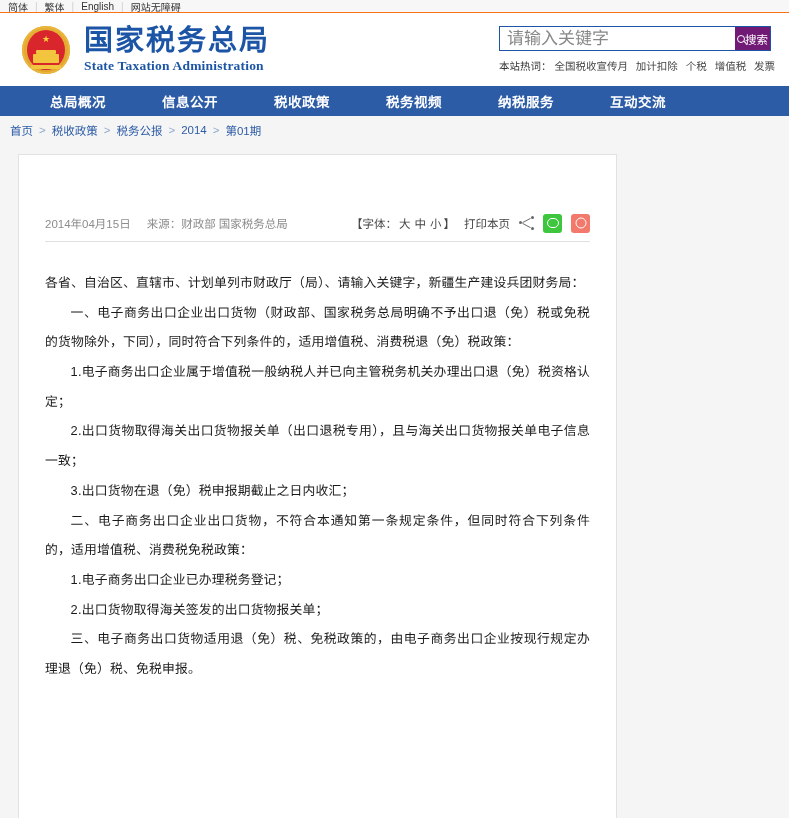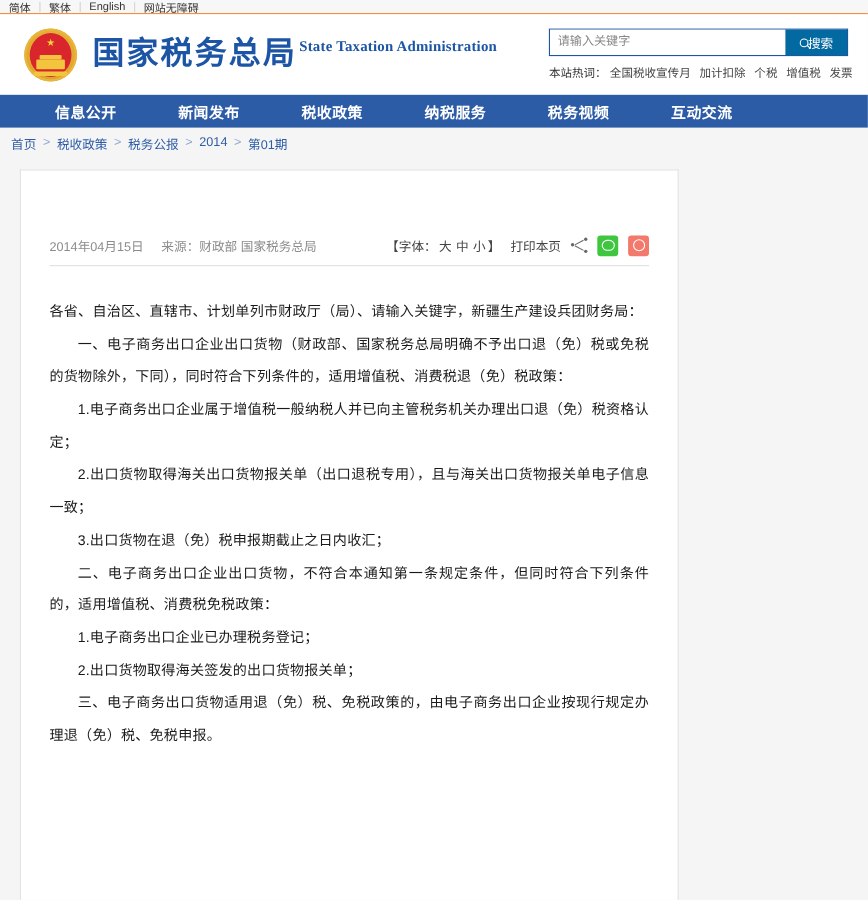--- a/index.html
+++ b/index.html
@@ -80,43 +80,43 @@
     width: 26px; height: 9px; background: #f3c53f; border-radius: 1px;
   }
   .emblem-gate::before {
     content: ""; position: absolute; left: 50%; top: -4px; transform: translateX(-50%);
     width: 20px; height: 4px; background: #f3c53f; border-radius: 1px;
   }
   .emblem-base {
     position: absolute; left: 50%; bottom: 5px; transform: translateX(-50%);
     width: 30px; height: 4px; background: #f3c53f; border-radius: 1px;
   }
-  .brand-text { display: flex; flex-direction: row; gap: 2px; }
+  .brand-text { display: flex; flex-direction: column; gap: 2px; }
   .brand-cn {
     font-size: 29px; font-weight: bold; color: #1c55a5;
     letter-spacing: 2px; line-height: 1.05;
   }
   .brand-en {
     font-family: "Liberation Serif", "DejaVu Serif", serif;
     font-size: 13.5px; font-weight: bold; color: #1c55a5; letter-spacing: .2px;
   }
 
   .search-block { display: flex; flex-direction: column; gap: 7px; width: 272px; }
   .search-row {
     display: flex; height: 25px;
     border: 1px solid #1c55a5; background: #fff;
   }
   .search-input {
     flex: 1; border: 0; outline: none; padding: 0 7px;
-    font-size: 11px; color: #555;
-    font-family: Liberation Mono, monospace;
+    font-size: 17px; color: #555;
+    font-family: Liberation Sans, sans-serif;
   }
   .search-input::placeholder { color: #888; }
   .search-btn {
-    width: 56px; background: #0369a1; color: #fff; border: 0;
+    width: 56px; background: #701a75; color: #fff; border: 0;
     font-size: 11.5px; cursor: pointer; display: flex;
     align-items: center; justify-content: center; gap: 0;
     font-family: "Liberation Sans", "DejaVu Sans", sans-serif;
   }
   .mag {
     width: 8px; height: 8px; border: 1.4px solid #fff; border-radius: 50%;
     position: relative; display: inline-block; flex: none;
   }
   .mag::after {
     content: ""; position: absolute; right: -3px; bottom: -2px;
@@ -275,25 +275,25 @@
       <a href="#">全国税收宣传月</a>
       <a href="#">加计扣除</a>
       <a href="#">个税</a>
       <a href="#">增值税</a>
       <a href="#">发票</a>
     </div>
   </div>
 </div>
 
 <div class="nav">
+  <div class="nav-item">总局概况</div>
   <div class="nav-item">信息公开</div>
-  <div class="nav-item">新闻发布</div>
   <div class="nav-item">税收政策</div>
+  <div class="nav-item">税务视频</div>
   <div class="nav-item">纳税服务</div>
-  <div class="nav-item">税务视频</div>
   <div class="nav-item">互动交流</div>
 </div>
 
 <div class="crumbs">
   <a href="#">首页</a>
   <span class="sep">&gt;</span>
   <a href="#">税收政策</a>
   <span class="sep">&gt;</span>
   <a href="#">税务公报</a>
   <span class="sep">&gt;</span>

